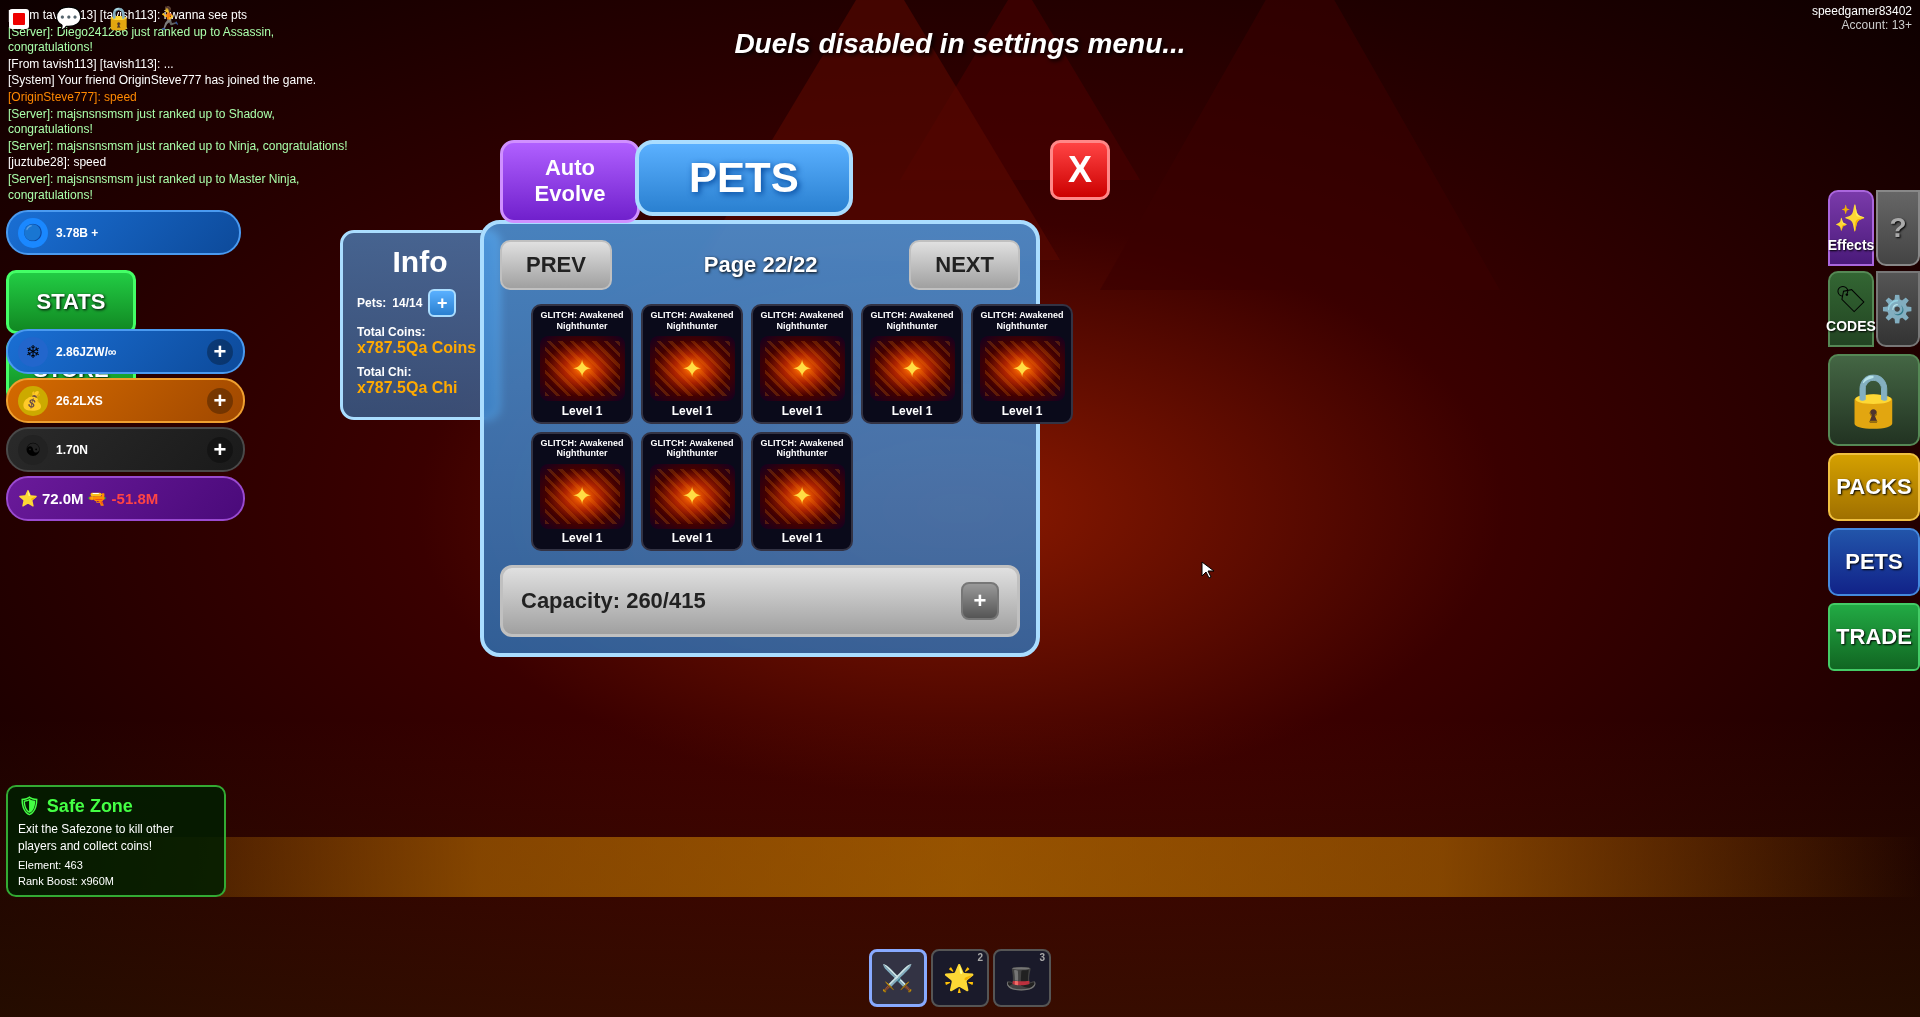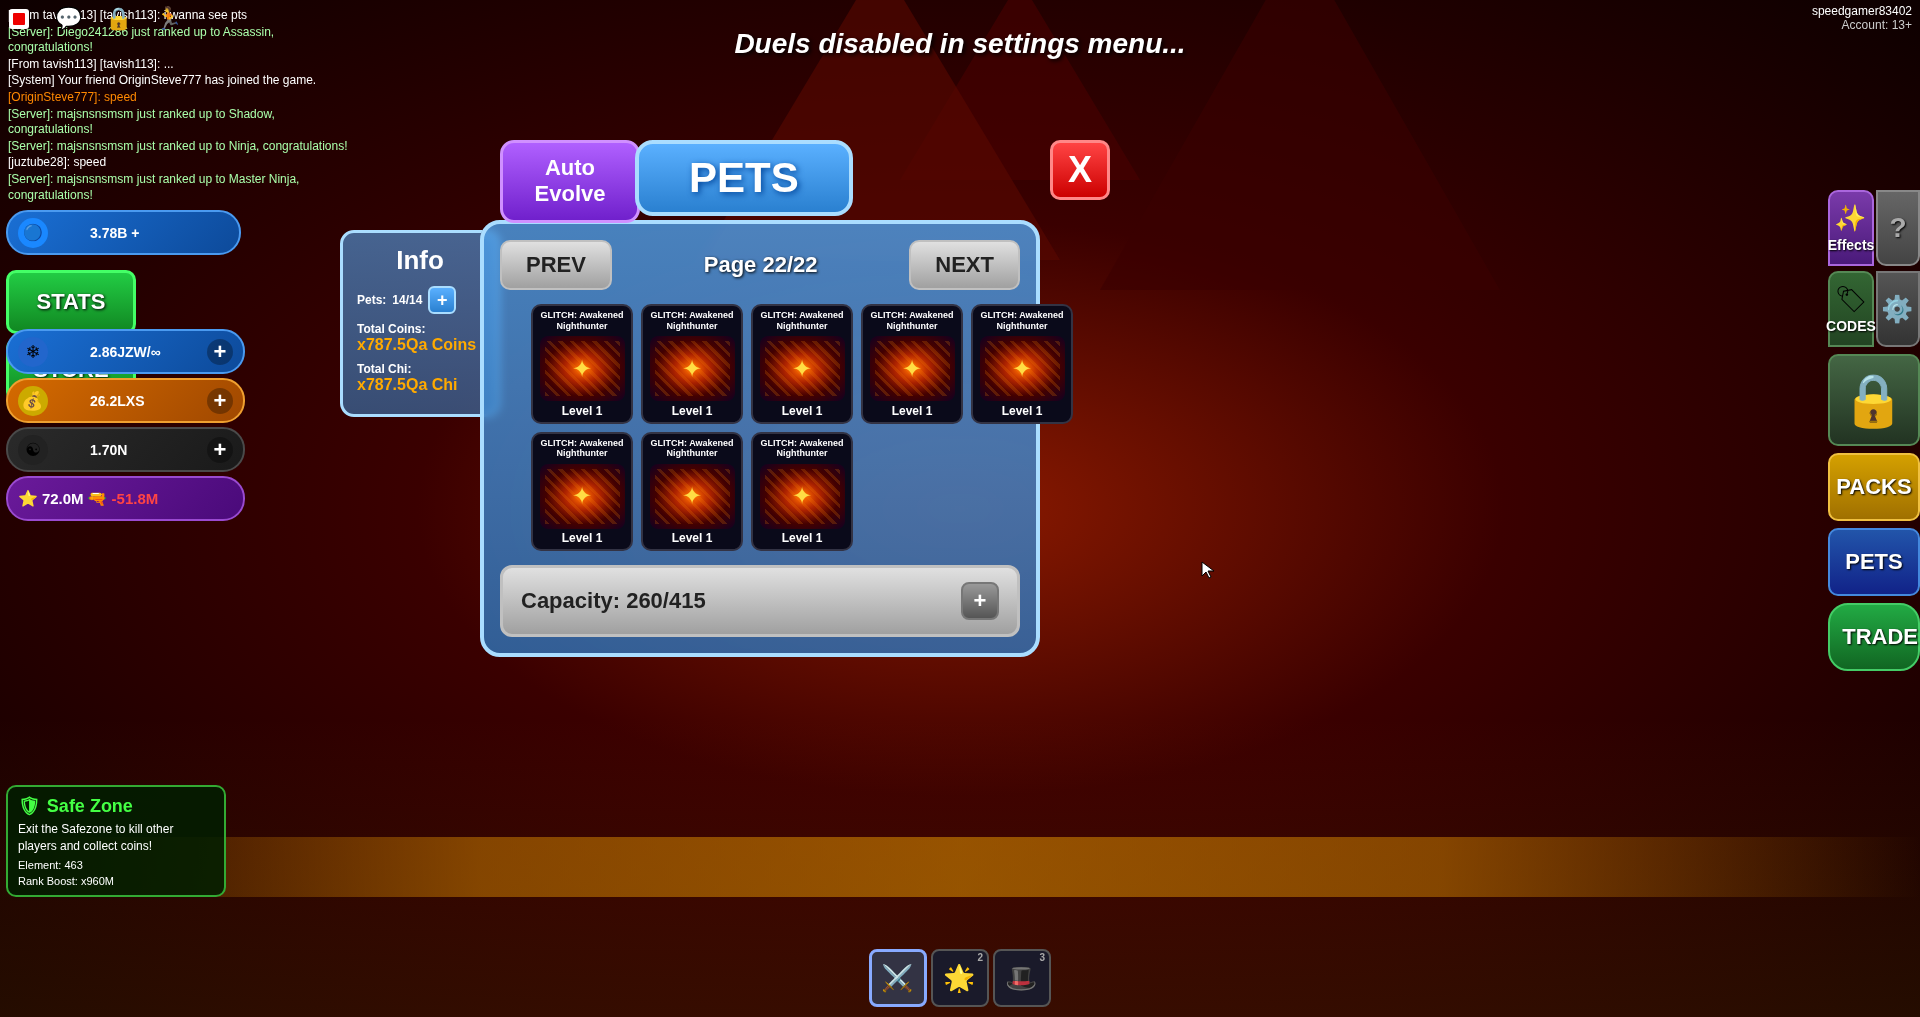--- a/index.html
+++ b/index.html
@@ -144,25 +144,24 @@
       height: 30px;
       border-radius: 50%;
       display: flex;
       align-items: center;
       justify-content: center;
       font-size: 16px;
       flex-shrink: 0;
     }
     .currency-value {
       color: #fff;
-      font-size: 14px;
+      font-size: 12px;
       font-weight: bold;
       font-family: 'Arial Black', Arial, sans-serif;
       flex: 1;
-      margin-left: 34px;
     }
     .currency-plus {
       color: #fff;
       font-size: 22px;
       font-weight: bold;
       background: rgba(0,0,0,0.3);
       border-radius: 50%;
       width: 26px;
       height: 26px;
       display: flex;
@@ -477,21 +476,21 @@
       left: 340px;
       width: 160px;
       z-index: 15;
       background: linear-gradient(180deg, #5ab0ff90, #3a88cc90);
       border: 3px solid #aaddff;
       border-radius: 14px;
       padding: 12px 14px;
     }
     .info-title {
       color: #fff;
-      font-size: 26px;
+      font-size: 30px;
       font-weight: bold;
       font-family: 'Arial Black', Arial, sans-serif;
       text-align: center;
       margin-bottom: 10px;
     }
     .info-row {
       margin-bottom: 8px;
     }
     .info-label {
       color: #fff;
@@ -572,24 +571,23 @@
       height: 68px;
     }
     .side-btn-pets {
       background: linear-gradient(180deg, #2255aa, #112288);
       border-radius: 10px;
       border: 2px solid #4488dd;
       height: 68px;
     }
     .side-btn-trade {
       background: linear-gradient(180deg, #22aa44, #116622);
-      border-radius: 20px;
+      border-radius: 6px;
       border: 2px solid #44cc66;
       height: 68px;
-      align-items: flex-end;
     }
 
     .side-icon { font-size: 26px; }
     .side-label {
       color: #fff;
       font-size: 14px;
       font-weight: bold;
       font-family: 'Arial Black', Arial, sans-serif;
       text-shadow: 1px 1px 2px #000;
     }

